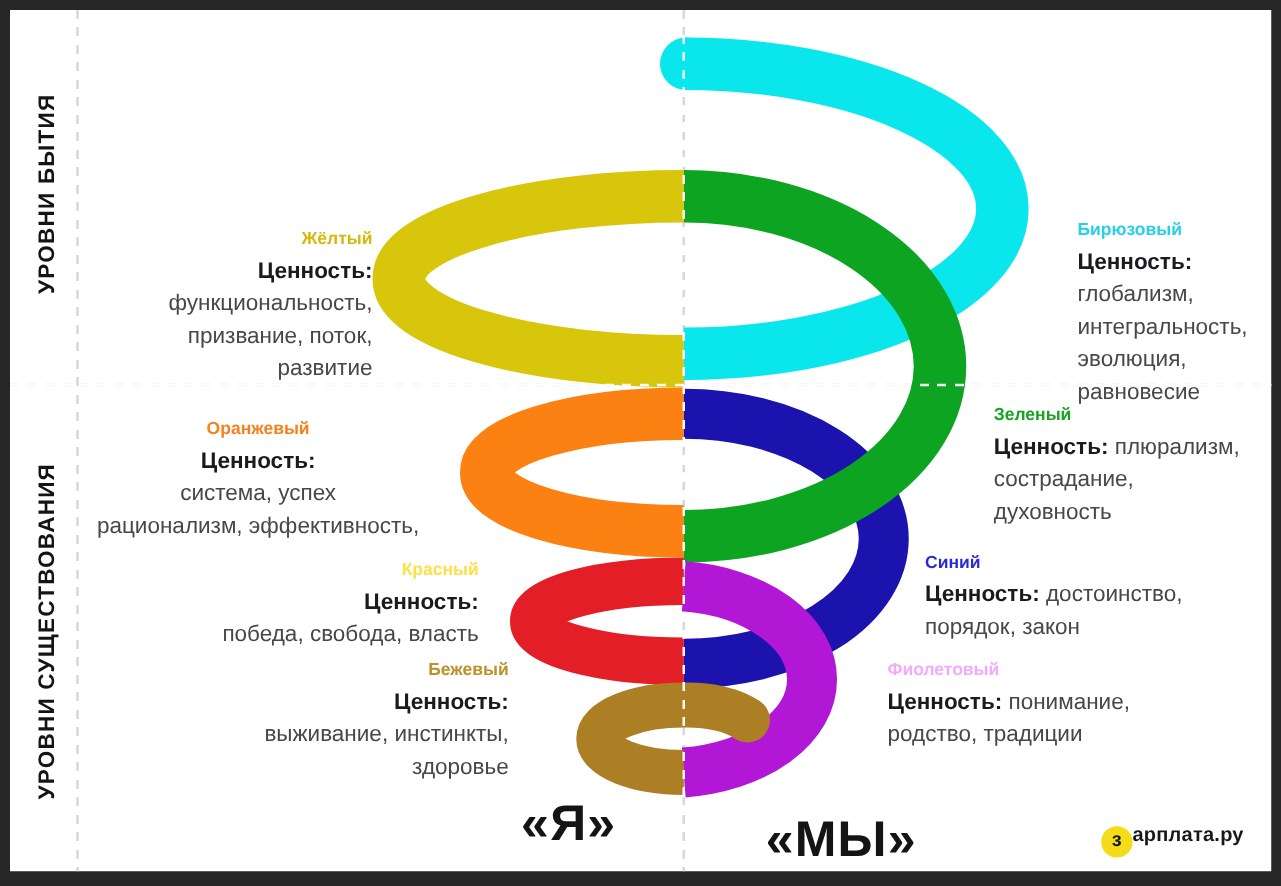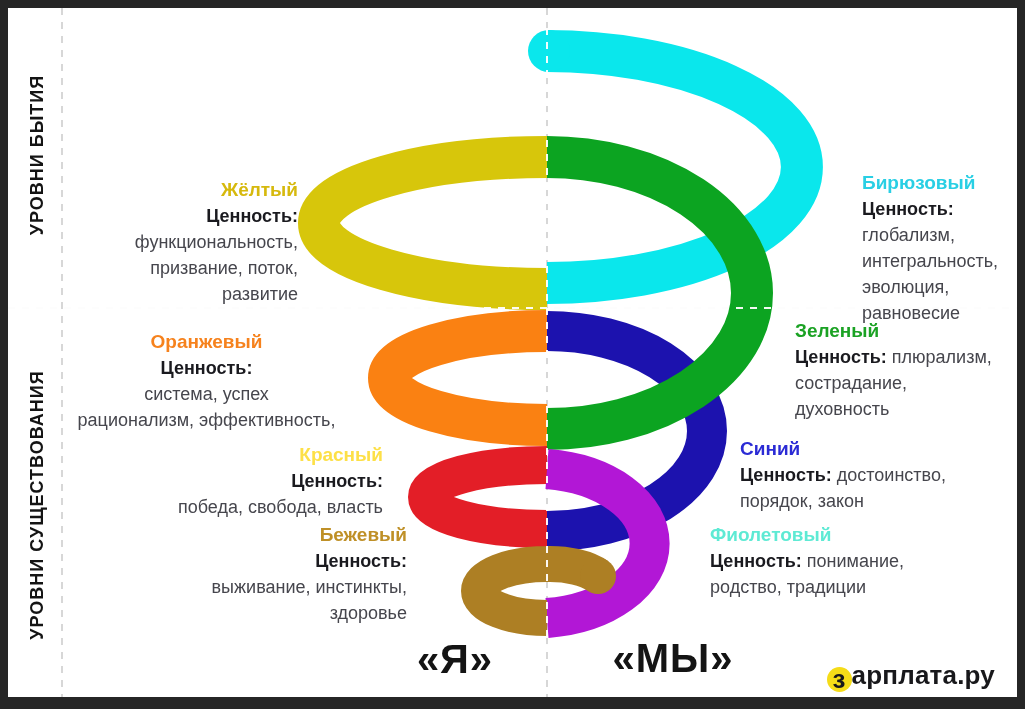--- a/index.html
+++ b/index.html
@@ -9,27 +9,27 @@
   .layer{position:absolute;left:0;top:0;width:1025px;height:709px;}
   
   .dash-v{position:absolute;width:2px;background:repeating-linear-gradient(to bottom,#d7d7d7 0 7px,transparent 7px 14px);}
   .dash-h{position:absolute;height:2px;background:repeating-linear-gradient(to right,#d7d7d7 0 7px,transparent 7px 14px);}
   .dash-v.white{background:repeating-linear-gradient(to bottom,rgba(255,255,255,.95) 0 7px,transparent 7px 14px);}
   .dash-h.white{background:repeating-linear-gradient(to right,rgba(255,255,255,.95) 0 7px,transparent 7px 14px);}
   
   .v-label{position:absolute;transform:rotate(-90deg);text-align:center;font-weight:700;font-size:18px;letter-spacing:1px;color:#141414;white-space:nowrap;height:26px;line-height:26px;}
   
   .lbl{position:absolute;font-size:18px;line-height:26px;color:#46464d;}
-  .lbl .name{font-size:19px;font-weight:700;}
+  .lbl .name{font-size:14px;font-weight:700;}
   .lbl .vb{font-weight:700;color:#1a1a1f;}
   .right-align{text-align:right;}
   
   .pole{position:absolute;font-size:40px;font-weight:800;color:#141414;text-align:center;letter-spacing:1px;}
   
-  .logo{position:absolute;font-size:26px;font-weight:700;color:#18181b;letter-spacing:.2px;}
+  .logo{position:absolute;font-size:16px;font-weight:700;color:#18181b;letter-spacing:.2px;}
   .z-circle{display:inline-flex;width:25px;height:25px;border-radius:50%;align-items:center;justify-content:center;vertical-align:-4px;}
   svg{position:absolute;left:0;top:0;}
 </style>
 </head>
 <body>
 
 <div class="stage">
   <div class="canvas"></div>
 
   <div class="dash-v" style="left:61px;top:8px;height:689px;"></div>
@@ -109,22 +109,22 @@
   </div>
 
   <div class="lbl right-align" style="left:120px;top:522px;width:287px;">
     <div class="name" style="color: rgb(191, 144, 39);">Бежевый</div>
     <div><span class="vb">Ценность:</span></div>
     <div>выживание, инстинкты,</div>
     <div>здоровье</div>
   </div>
 
   <div class="lbl" style="left:710px;top:522px;width:300px;">
-    <div class="name" style="color: #5eead4;">Фиолетовый</div>
+    <div class="name" style="color: #f0abfc;">Фиолетовый</div>
     <div><span class="vb">Ценность:</span> <span>понимание,</span></div>
     <div>родство, традиции</div>
   </div>
 
   <div class="pole" style="left:395px;top:637px;width:120px;">«Я»</div>
-  <div class="pole" style="left:593px;top:636px;width:160px;">«МЫ»</div>
+  <div class="pole" style="left:593px;top:650px;width:160px;">«МЫ»</div>
 
   <div class="logo" style="right:30px;top:660px;"><span class="z-circle" style="background: rgb(245, 220, 24);">з</span><span>арплата.ру</span></div>
 </div>
 
 </body></html>

